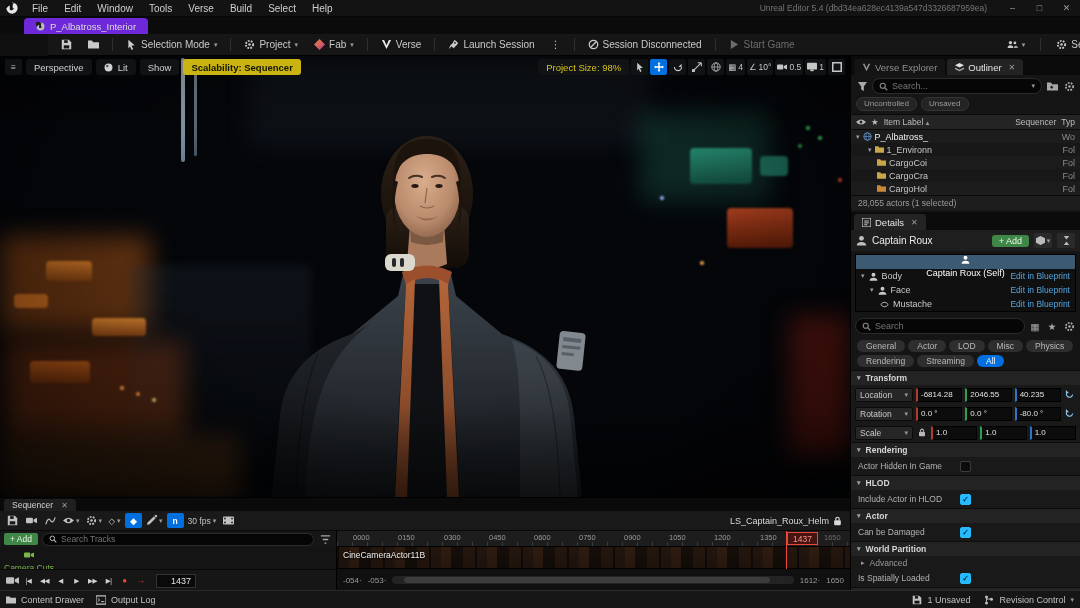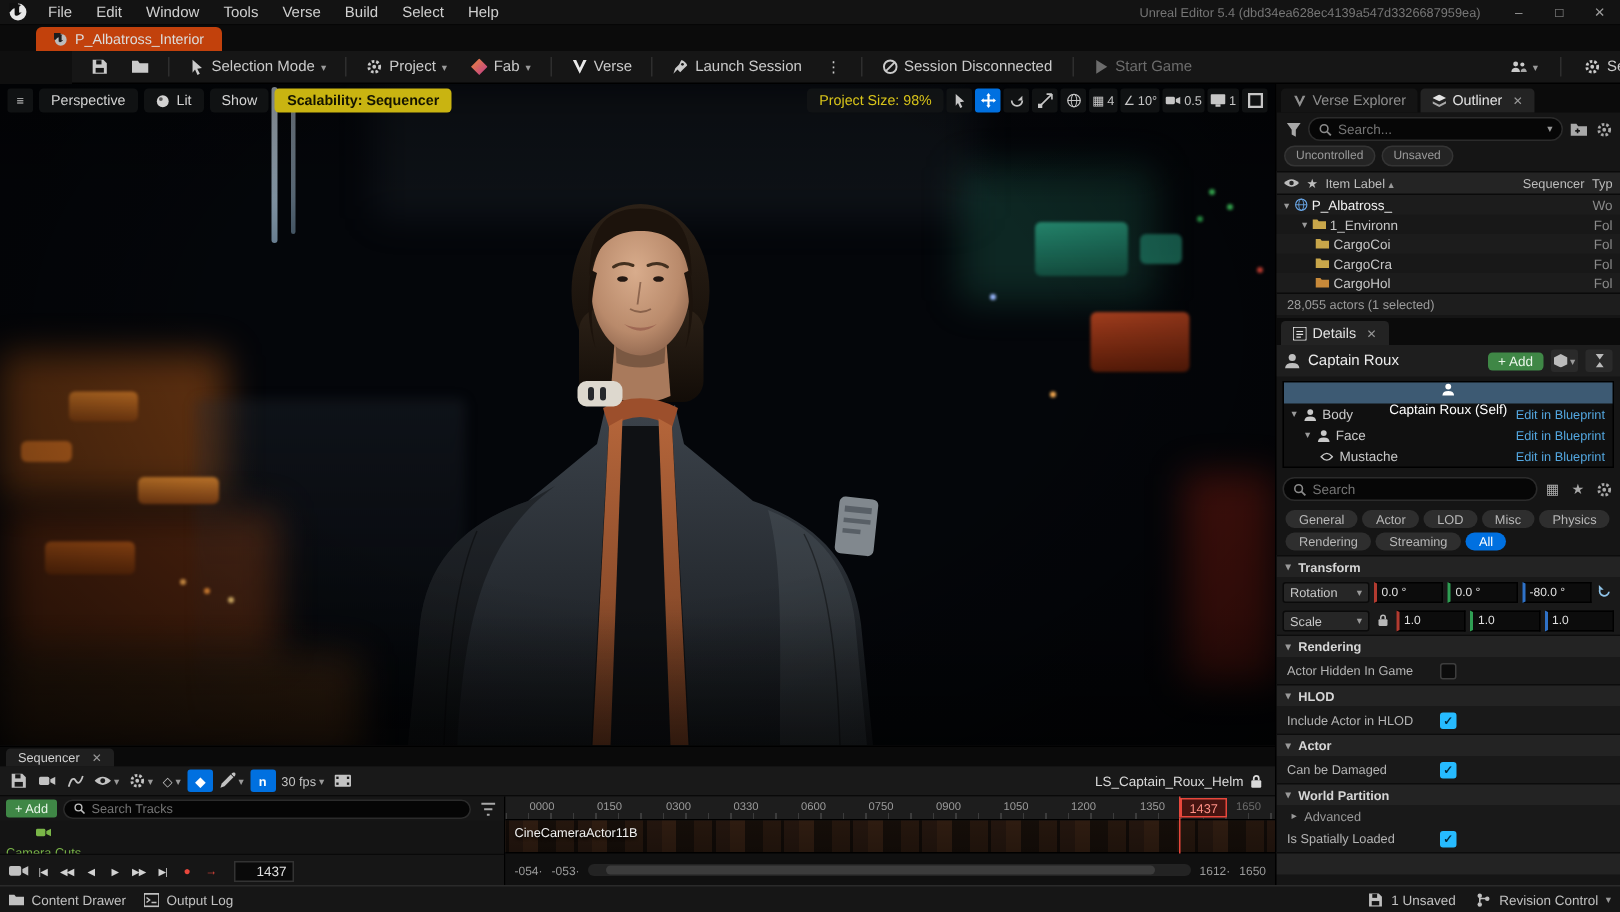--- a/index.html
+++ b/index.html
@@ -13,21 +13,21 @@
 .logo{width:24px;display:flex;justify-content:center;align-items:center;}
 .logo svg{width:12px;height:12px;}
 .menu-item{padding:0 8px;color:#cfcfcf;}
 .win-title{margin-left:auto;color:#767676;font-size:8.5px;}
 .win-btns{display:flex;margin-left:12px;}
 .win-btn{width:27px;height:17px;display:flex;align-items:center;justify-content:center;color:#9d9d9d;font-size:9px;}
 
 
 .tabrow{position:absolute;left:0;top:17px;width:1080px;height:17px;background:#0b0b0b;z-index:19;}
 .level-tab{position:absolute;left:24px;bottom:0;height:16px;display:flex;align-items:center;gap:5px;
-  padding:0 12px;background:#c2410c;border-radius:4px 4px 0 0;color:#dcdcdc;font-size:9.5px;text-align:right;}
+  padding:0 12px;background:#6d28d9;border-radius:4px 4px 0 0;color:#dcdcdc;font-size:9.5px;text-align:right;}
 .level-tab svg{width:9px;height:9px;}
 
 
 .toolbar{position:absolute;left:0;top:34px;width:1080px;height:22px;background:#161616;
   border-bottom:1px solid #000;display:flex;align-items:center;padding:0 6px;gap:2px;z-index:18;margin-left:48px;}
 .tb-btn{display:flex;align-items:center;gap:4px;padding:2px 7px;border-radius:3px;color:#cacaca;white-space:nowrap;}
 .tb-btn svg{width:11px;height:11px;}
 .tb-sep{width:1px;height:13px;background:#2e2e2e;margin:0 4px;}
 .cv{font-size:7px;color:#9a9a9a;}
 .dim{color:#6c6c6c;}
@@ -689,20 +689,35 @@
       <span class="fpill">Streaming</span>
       <span class="fpill active">All</span>
     </div>
 
     <div class="sec">
       <span class="cv">▾</span>
       <span>Transform</span>
     </div>
     <div class="trow">
       <span class="tdrop">
+        <span>Location</span>
+        <span class="cv">▾</span>
+      </span>
+      <span class="numf x">-6814.28</span>
+      <span class="numf y">2046.55</span>
+      <span class="numf z">40.235</span>
+      <span class="reset">
+          <svg viewBox="0 0 10 10">
+            <path d="M8.5 5A3.5 3.5 0 111.8 3.2" fill="none" stroke="currentColor" stroke-width="1.3"></path>
+            <path d="M1 0v3.6h3.6z"></path>
+          </svg>
+        </span>
+    </div>
+    <div class="trow">
+      <span class="tdrop">
         <span>Rotation</span>
         <span class="cv">▾</span>
       </span>
       <span class="numf x">0.0 °</span>
       <span class="numf y">0.0 °</span>
       <span class="numf z">-80.0 °</span>
       <span class="reset">
           <svg viewBox="0 0 10 10">
             <path d="M8.5 5A3.5 3.5 0 111.8 3.2" fill="none" stroke="currentColor" stroke-width="1.3"></path>
             <path d="M1 0v3.6h3.6z"></path>
@@ -888,21 +903,21 @@
           <span class="tp red">→</span>
           <span class="framebox">1437</span>
         </div>
       </div>
 
       <div class="sq-right">
         <div class="sq-ruler">
           <span class="tick" style="left:16px">0000</span>
           <span class="tick" style="left:61px">0150</span>
           <span class="tick" style="left:107px">0300</span>
-          <span class="tick" style="left:152px">0330</span>
+          <span class="tick" style="left:152px">0450</span>
           <span class="tick" style="left:197px">0600</span>
           <span class="tick" style="left:242px">0750</span>
           <span class="tick" style="left:287px">0900</span>
           <span class="tick" style="left:332px">1050</span>
           <span class="tick" style="left:377px">1200</span>
           <span class="tick" style="left:423px">1350</span>
           <span class="tick" style="left:487px;opacity:.6">1650</span>
           <span class="minor"></span>
         </div>
         <div class="sq-film">

